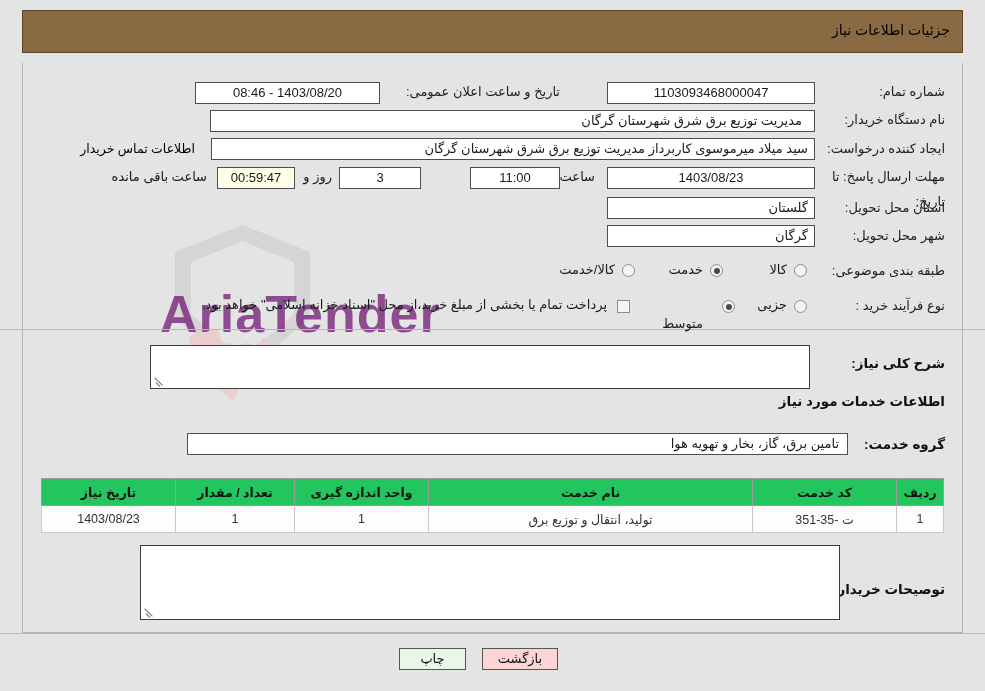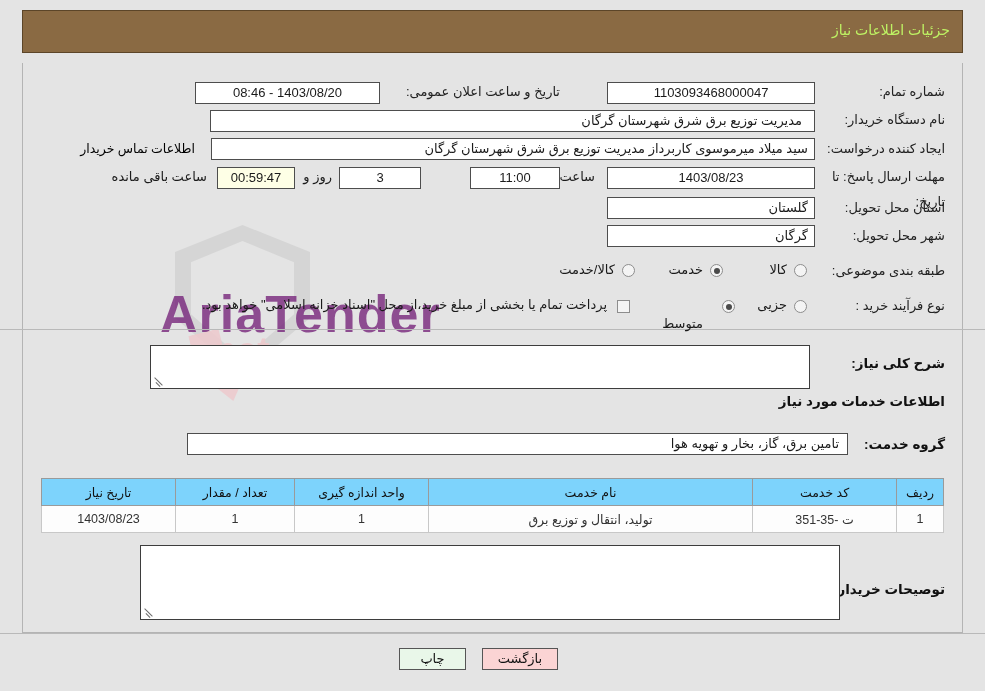--- a/index.html
+++ b/index.html
@@ -77,21 +77,21 @@
     left: 22px; top: 10px;
     width: 941px; height: 43px;
     background: #8a6a43;
     border: 1px solid #5c4528;
     box-sizing: border-box;
     z-index: 3;
   }
   .title-bar .t {
     position: absolute;
     right: 12px; top: 11px;
-    color: #bef264;
+    color: #000000;
     font-size: 14px;
   }
 
   
   .panel {
     position: absolute;
     left: 22px; top: 63px;
     width: 941px; height: 570px;
     border: 1px solid #b4b4b4;
     border-top: none;
@@ -220,23 +220,23 @@
   .tbl {
     position: absolute;
     left: 41px; top: 478px;
     width: 903px;
     border-collapse: collapse;
     font-size: 12.5px;
     z-index: 4;
     background: #fff;
   }
   .tbl th {
-    background: #7dd3fc;
+    background: #22c55e;
     border: 1px solid #9a9a9a;
-    font-weight: normal;
+    font-weight: bold;
     color: #111;
     height: 26px;
     padding: 0 4px;
   }
   .tbl td {
     background: #fdfdfd;
     border: 1px solid #c8c8c8;
     color: #333;
     height: 26px;
     text-align: center;

